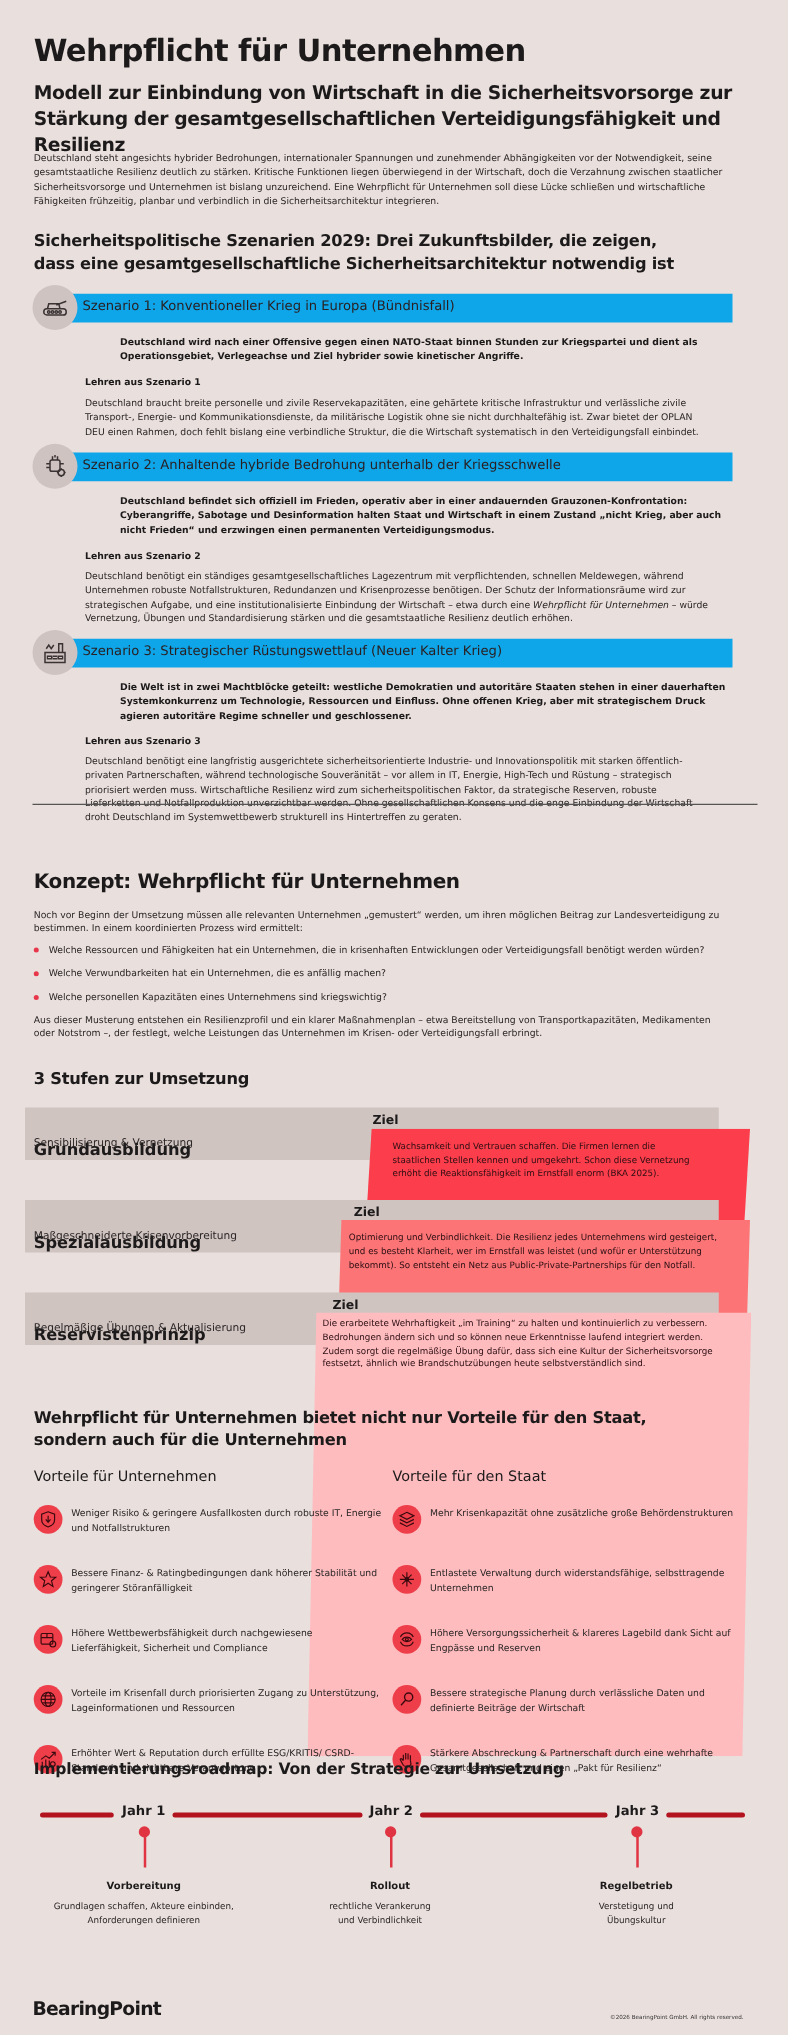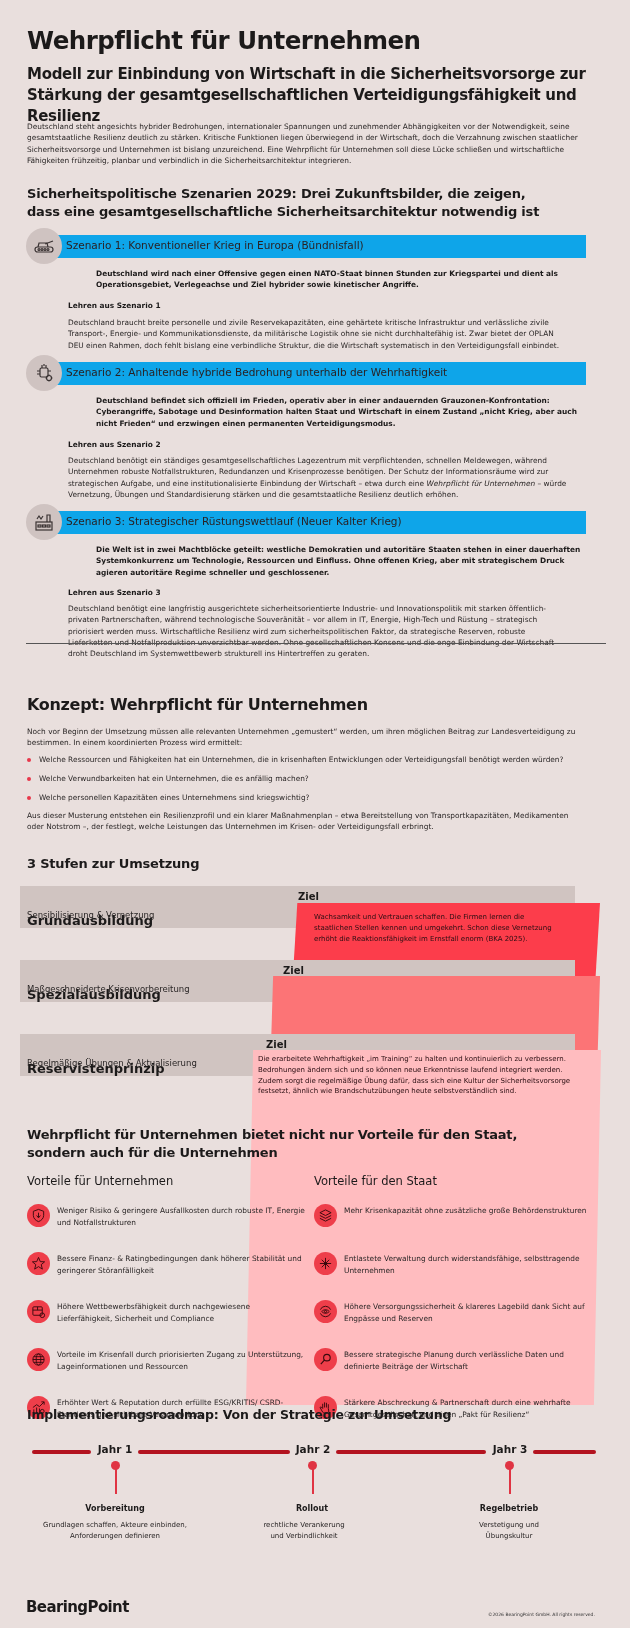--- a/index.html
+++ b/index.html
@@ -69,21 +69,21 @@
         <circle cx="16" cy="15.5" r="1"></circle>
       </svg>
   </div>
   <p class="scen-lead" style="top:33px; width:490px;">Deutschland wird nach einer Offensive gegen einen NATO-Staat binnen Stunden zur Kriegspartei und dient als Operationsgebiet, Verlegeachse und Ziel hybrider sowie kinetischer Angriffe.</p>
   <p class="scen-sub" style="top:66px;">Lehren aus Szenario 1</p>
   <p class="scen-text" style="top:82px;">Deutschland braucht breite personelle und zivile Reservekapazitäten, eine gehärtete kritische Infrastruktur und verlässliche zivile Transport-, Energie- und Kommunikationsdienste, da militärische Logistik ohne sie nicht durchhaltefähig ist. Zwar bietet der OPLAN DEU einen Rahmen, doch fehlt bislang eine verbindliche Struktur, die die Wirtschaft systematisch in den Verteidigungsfall einbindet.</p>
 </div>
 
 <div class="abs scen-wrap" style="top:362px; height:130px;">
   <div class="scen-bar">
-      <span>Szenario 2: Anhaltende hybride Bedrohung unterhalb der Wehrhaftigkeit</span>
+      <span>Szenario 2: Anhaltende hybride Bedrohung unterhalb der Kriegsschwelle</span>
     </div>
   <div class="scen-icon">
     <svg viewBox="0 0 24 24" fill="none" stroke="#3a3333" stroke-width="1.2">
         <rect x="8" y="7" width="8" height="9" rx="1.5"></rect>
         <path d="M8 10 H5 M8 13 H5 M16 10 H19 M10 7 V4 M14 7 V4 M12 5 V3"></path>
         <circle cx="17" cy="17" r="2.5"></circle>
         <path d="M17 13.5 V14.5 M17 19.5 V20.5 M13.5 17 H14.5 M19.5 17 H20.5"></path>
       </svg>
   </div>
   <p class="scen-lead" style="top:33px; width:490px;">Deutschland befindet sich offiziell im Frieden, operativ aber in einer andauernden Grauzonen-Konfrontation: Cyberangriffe, Sabotage und Desinformation halten Staat und Wirtschaft in einem Zustand „nicht Krieg, aber auch nicht Frieden“ und erzwingen einen permanenten Verteidigungsmodus.</p>
@@ -135,20 +135,21 @@
 
 <div class="abs stufe-bar" style="top:960px;">
   <div class="stufe-title">Spezialausbildung</div>
   <div class="stufe-sub">Maßgeschneiderte Krisenvorbereitung</div>
   <div class="ziel" style="left:263px; top:5px;">Ziel</div>
 </div>
 <div class="abs ziel-box" style="left:263px; top:976px; width:337px; height:50px; padding:9px 20px 0 16px;">
   <svg class="bg" viewBox="0 0 100 100" preserveAspectRatio="none">
       <polygon points="3,0 100,0 97,100 0,100" fill="#fc7476"></polygon>
     </svg>
+  <div class="txt" style="width:300px;">Optimierung und Verbindlichkeit. Die Resilienz jedes Unternehmens wird gesteigert, und es besteht Klarheit, wer im Ernstfall was leistet (und wofür er Unterstützung bekommt). So entsteht ein Netz aus Public-Private-Partnerships für den Notfall.</div>
 </div>
 
 <div class="abs stufe-bar" style="top:1034px;">
   <div class="stufe-title">Reservistenprinzip</div>
   <div class="stufe-sub">Regelmäßige Übungen &amp; Aktualisierung</div>
   <div class="ziel" style="left:246px; top:5px;">Ziel</div>
 </div>
 <div class="abs ziel-box" style="left:246px; top:1050px; width:355px; height:56px; padding:4px 16px 0 12px;">
   <svg class="bg" viewBox="0 0 100 100" preserveAspectRatio="none">
       <polygon points="2,0 100,0 98,100 0,100" fill="#ffbcbf"></polygon>

